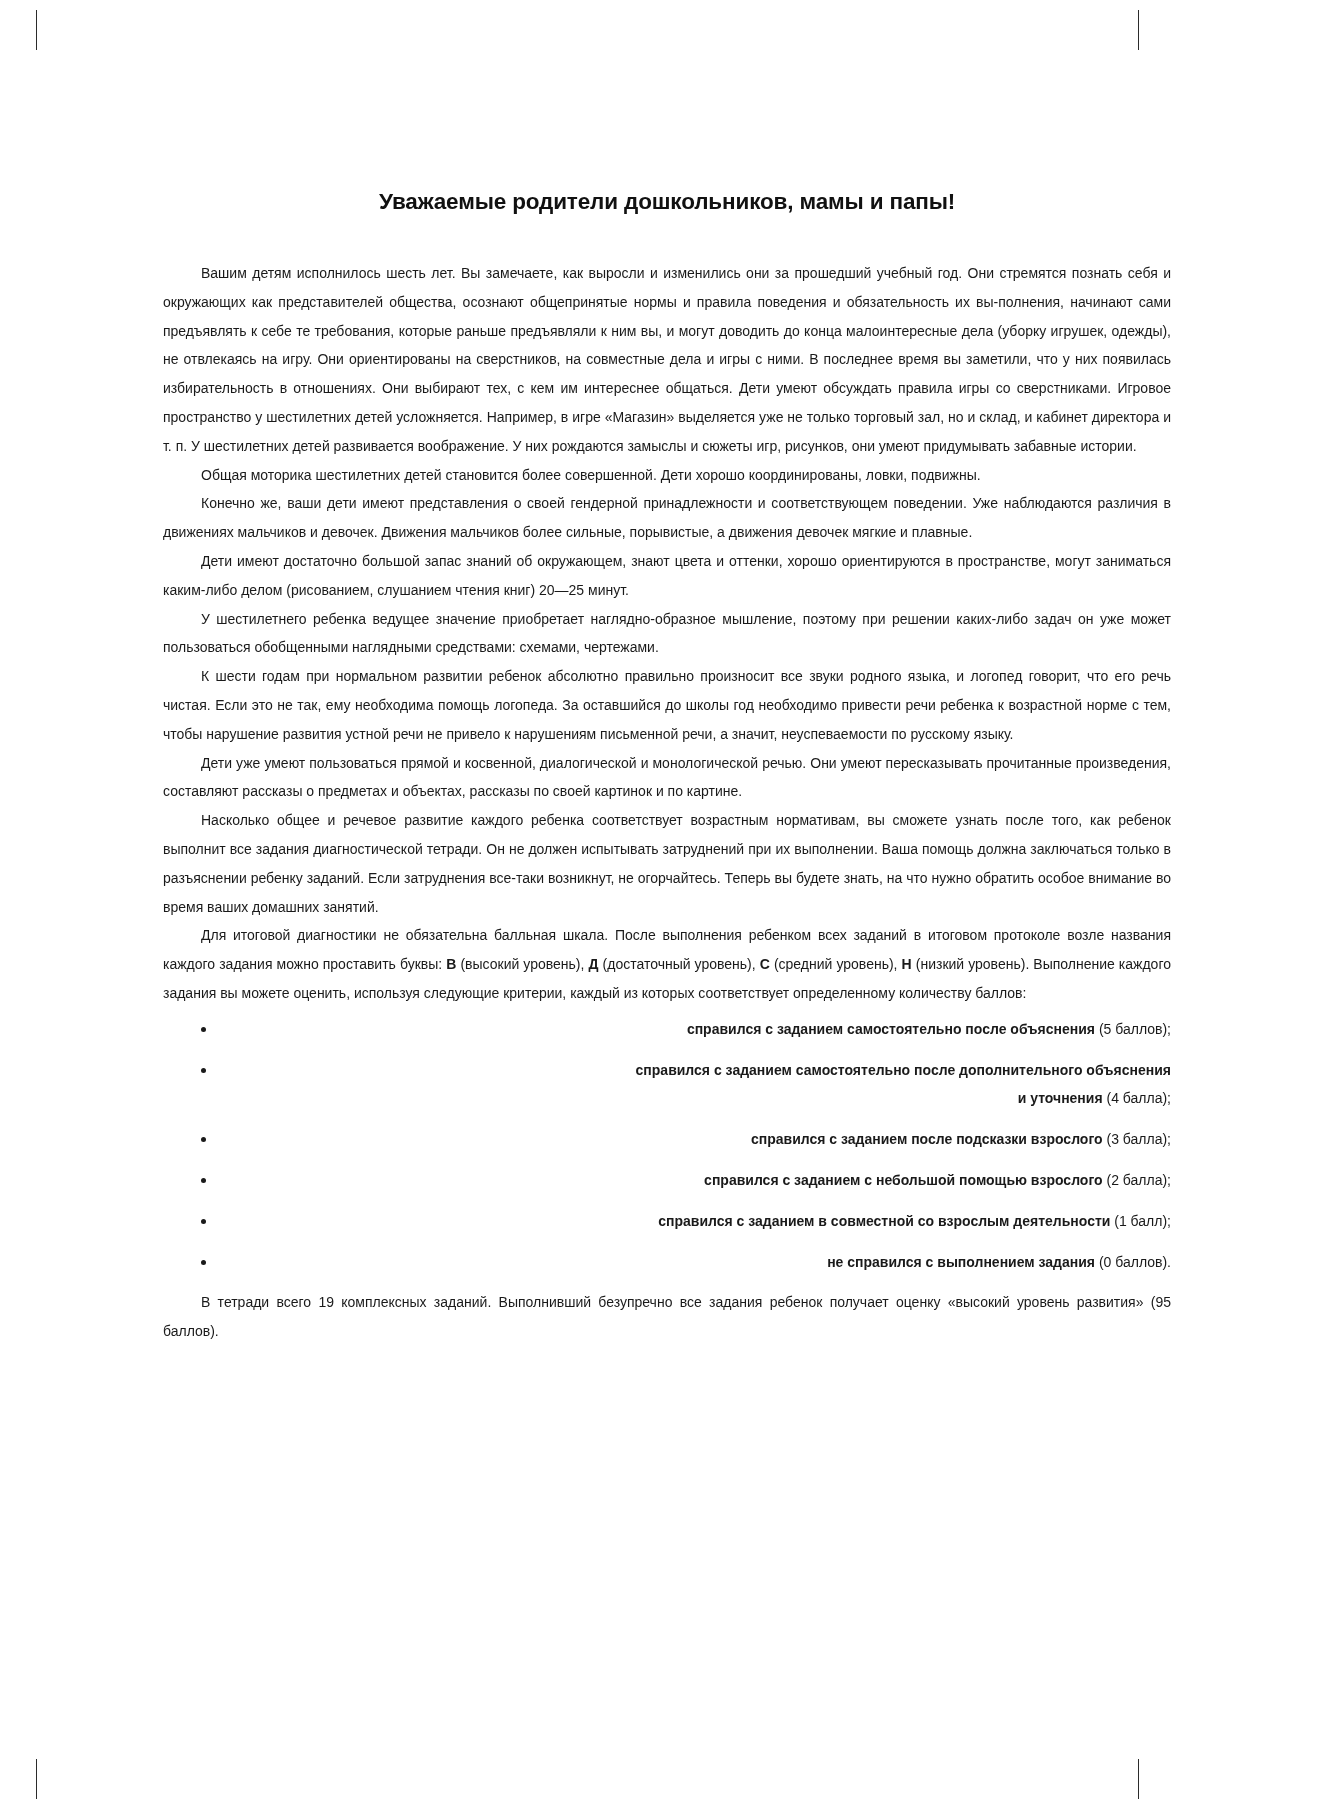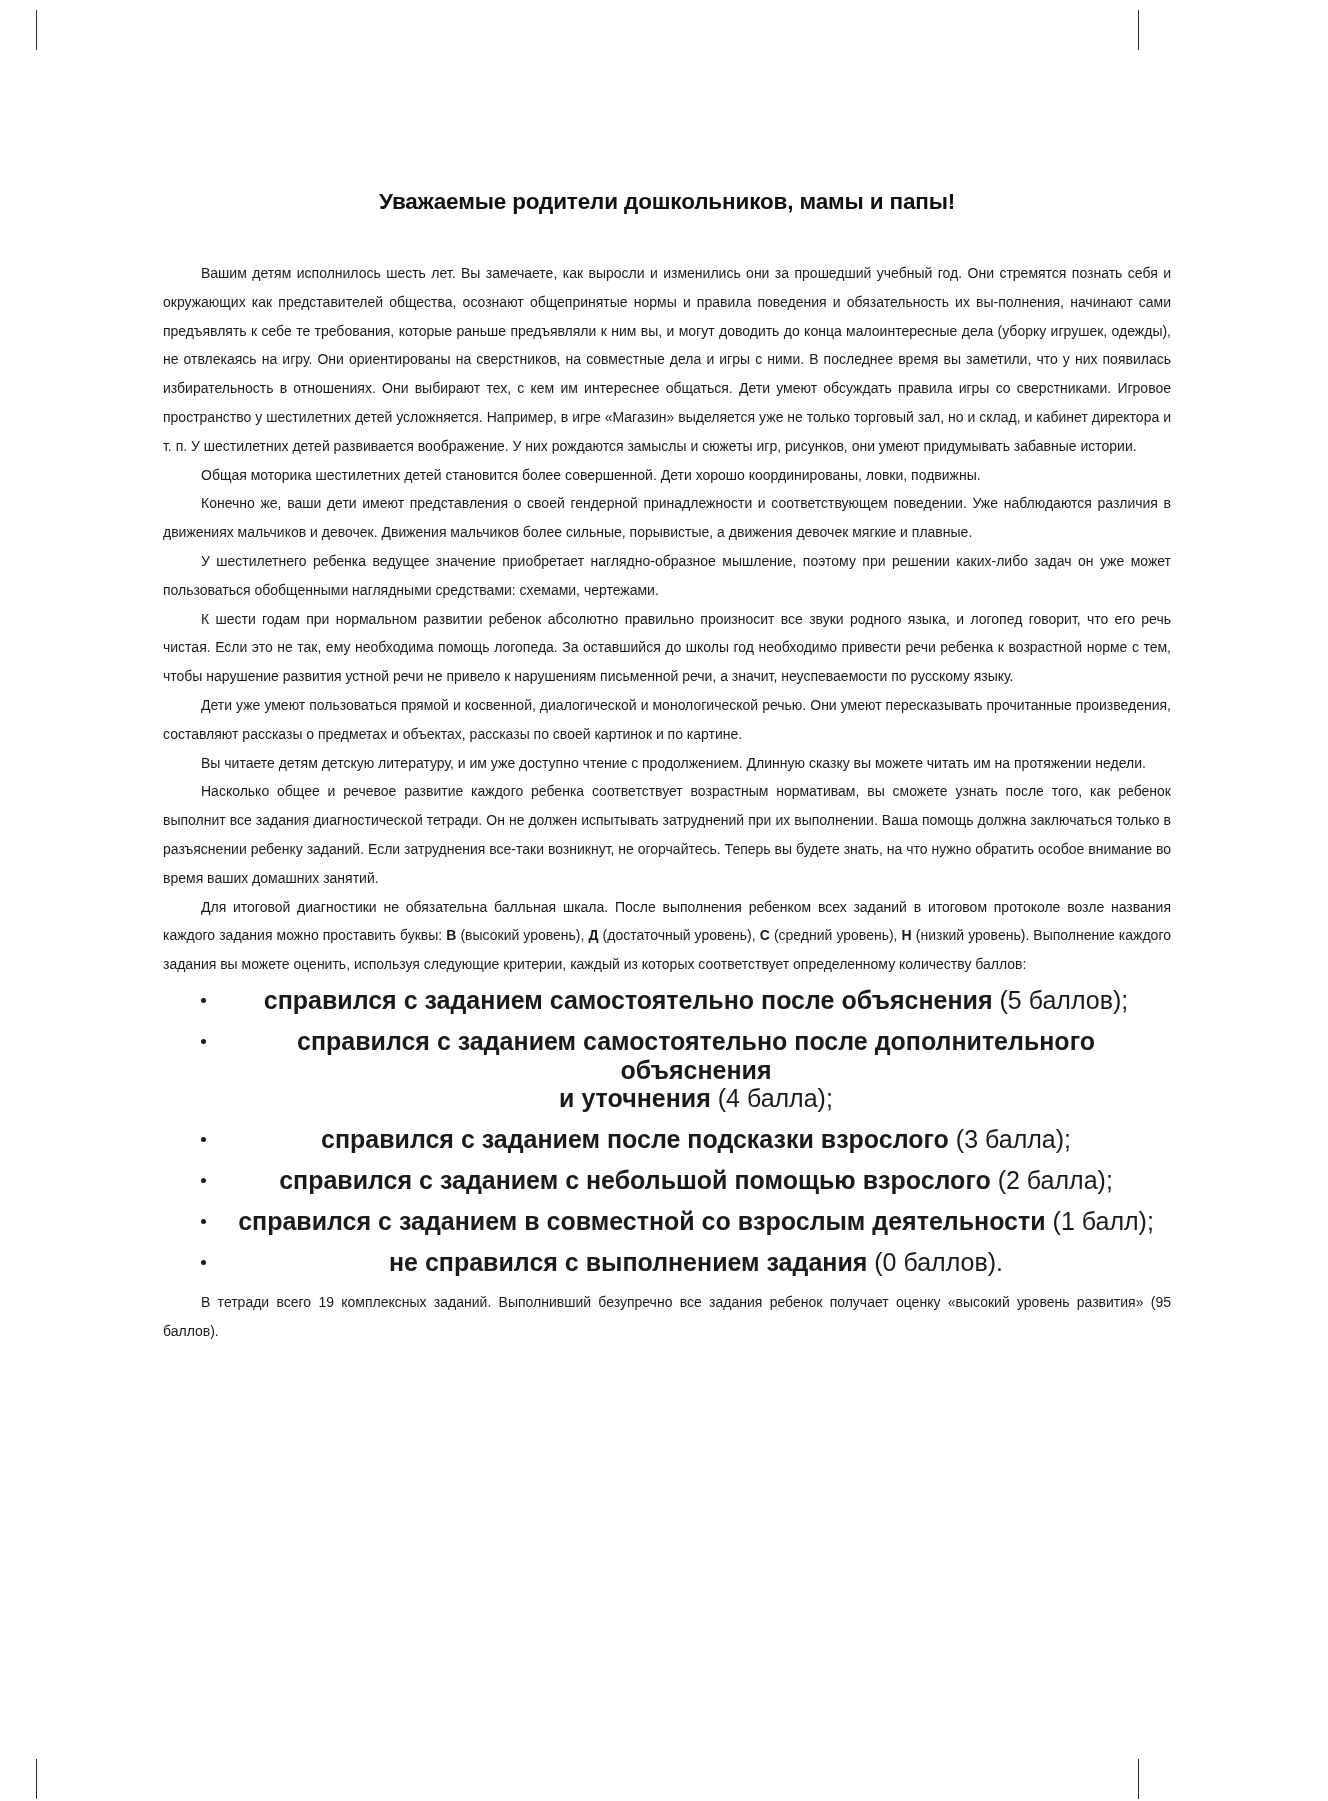--- a/index.html
+++ b/index.html
@@ -62,25 +62,25 @@
 
   b, strong { font-weight: bold; }
 
   ul.criteria {
     list-style: none;
     margin: 7px 0 6px 0;
     padding: 0;
   }
   ul.criteria li {
     position: relative;
-    font-size: 25px;
+    font-size: 14px;
     line-height: 28.8px;
     padding-left: 58px;
     margin-bottom: 12px;
-    text-align: center;
+    text-align: right;
     color: #1a1a1a;
   }
   ul.criteria li .bullet-dot {
     position: absolute;
     left: 38px;
     top: 12px;
     width: 5px;
     height: 5px;
     border-radius: 50%;
     background: #1a1a1a;
@@ -99,24 +99,24 @@
   <span class="crop-mark crop-bl-v"></span>
   <span class="crop-mark crop-br-v"></span>
 
   <div class="content">
 
     <h1 class="doc-title">Уважаемые родители дошкольников, мамы и папы!</h1>
 
     <p class="para">Вашим детям исполнилось шесть лет. Вы замечаете, как выросли и изменились они за прошедший учебный год.  Они стремятся познать себя и окружающих как представителей общества, осознают общепринятые нормы и правила поведения и обязательность их вы-полнения, начинают сами предъявлять к себе те требования, которые раньше предъявляли к ним вы, и могут доводить до конца малоинтересные дела (уборку игрушек, одежды), не отвлекаясь на игру. Они ориентированы на сверстников, на совместные дела и игры с ними. В последнее время вы заметили, что у них появилась избирательность в отношениях. Они выбирают тех, с кем им интереснее общаться. Дети умеют обсуждать правила игры со сверстниками. Игровое пространство у шестилетних детей усложняется. Например, в игре «Магазин» выделяется уже не только торговый зал, но и склад, и кабинет директора и т. п. У шестилетних детей развивается воображение. У них рождаются замыслы и сюжеты игр, рисунков, они умеют придумывать забавные истории.</p>
     <p class="para"> Общая моторика шестилетних детей становится более совершенной. Дети хорошо координированы, ловки, подвижны.</p>
     <p class="para">Конечно же, ваши дети имеют представления о своей гендерной принадлежности и соответствующем поведении. Уже наблюдаются различия в движениях мальчиков и девочек.  Движения мальчиков более сильные, порывистые, а движения девочек мягкие и плавные.</p>
+    <p class="para">Дети имеют достаточно большой запас знаний об окружающем, знают цвета и оттенки, хорошо ориентируются в пространстве, могут заниматься каким-либо делом (рисованием, слушанием чтения книг) 20—25 минут.</p>
     <p class="para">У шестилетнего ребенка ведущее значение приобретает наглядно-образное мышление, поэтому при решении каких-либо задач он уже может пользоваться обобщенными наглядными средствами: схемами, чертежами.</p>
     <p class="para">К шести годам при нормальном развитии ребенок абсолютно правильно произносит все звуки родного языка, и логопед говорит, что его речь чистая. Если это не так, ему необходима помощь логопеда. За оставшийся до школы год необходимо привести речи ребенка к возрастной норме с тем, чтобы нарушение развития устной речи не привело к нарушениям письменной речи, а значит, неуспеваемости по русскому языку.</p>
     <p class="para">Дети уже умеют пользоваться прямой и косвенной, диалогической и монологической речью. Они умеют пересказывать прочитанные произведения, составляют рассказы о предметах и объектах, рассказы по своей картинок и по картине.</p>
-    <p class="para">Вы читаете детям детскую литературу, и им уже доступно чтение с продолжением. Длинную сказку вы можете читать им на протяжении недели.</p>
     <p class="para">Насколько общее и речевое развитие каждого ребенка соответствует возрастным нормативам, вы сможете узнать после того, как ребенок выполнит все задания диагностической тетради. Он не должен испытывать затруднений при их выполнении. Ваша помощь должна заключаться только в разъяснении ребенку заданий. Если затруднения все-таки возникнут, не огорчайтесь. Теперь вы будете знать, на что нужно обратить особое внимание во время ваших домашних занятий.</p>
 
     <p class="para"><span>Для итоговой диагностики не обязательна балльная шкала. После выполнения ребенком всех заданий в итоговом протоколе возле названия каждого задания можно проставить буквы: </span><b>В</b><span> (высокий уровень), </span><b>Д</b><span> (достаточный уровень), </span><b>С</b><span> (средний уровень), </span><b>Н</b><span> (низкий уровень). Выполнение каждого задания вы можете оценить, используя следующие критерии, каждый из которых соответствует определенному количеству баллов:</span></p>
 
     <ul class="criteria">
       <li>
         <span class="bullet-dot"></span><span class="crit-label">справился с заданием самостоятельно после объяснения</span><span class="crit-score"> (5 баллов);</span>
       </li>
       <li class="two-line">
         <span class="bullet-dot"></span><span class="crit-label">справился с заданием самостоятельно после дополнительного объяснения</span><br><span class="crit-label">и уточнения</span><span class="crit-score"> (4 балла);</span>

